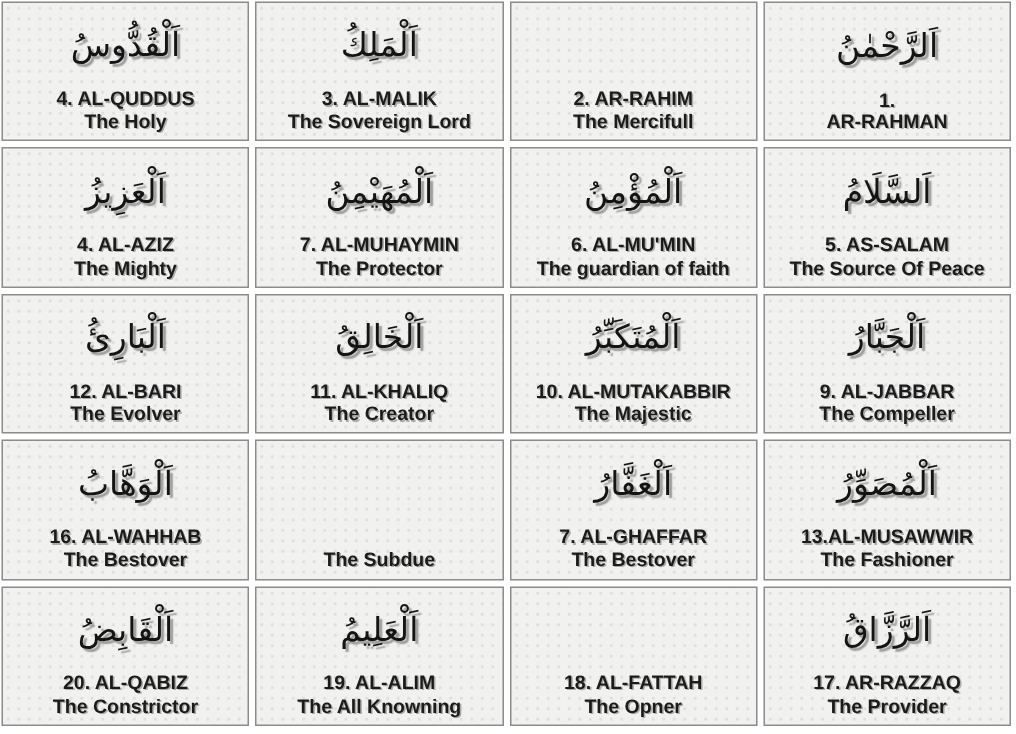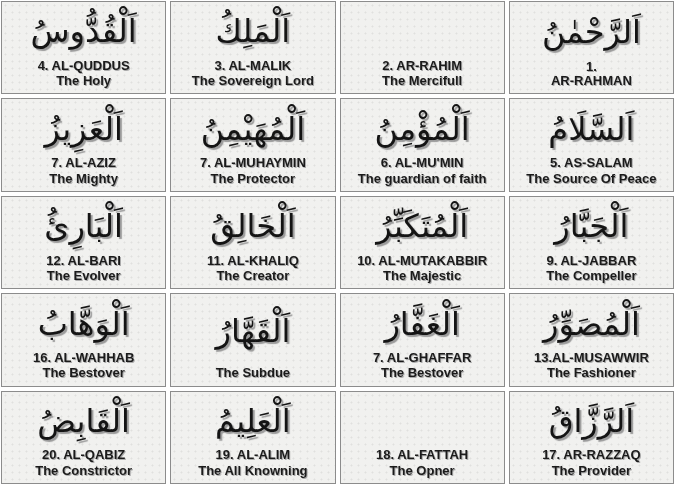--- a/index.html
+++ b/index.html
@@ -27,21 +27,21 @@
     justify-content: flex-end;
     padding: 2px 2px 5px 2px;
     overflow: hidden;
   }
   .arabic {
     flex: 1 1 auto;
     display: flex;
     align-items: center;
     justify-content: center;
     font-family: "DejaVu Sans", sans-serif;
-    font-size: 32px;
+    font-size: 22px;
     line-height: 1.0;
     color: #141414;
     text-shadow: 2px 2px 1px #9a9a9a;
     direction: rtl;
     white-space: nowrap;
   }
   .latin {
     font-weight: bold;
     font-size: 13px;
     line-height: 1.1;
@@ -84,21 +84,21 @@
   </div>
 
   <div class="card">
     <div class="arabic" lang="ar">اَلرَّحْمٰنُ</div>
     <div class="latin">1.
 AR-RAHMAN</div>
   </div>
 
   <div class="card">
     <div class="arabic" lang="ar">اَلْعَزِيزُ</div>
-    <div class="latin">7. AL-AZIZ</div>
+    <div class="latin">4. AL-AZIZ</div>
     <div class="meaning">The Mighty</div>
   </div>
 
   <div class="card">
     <div class="arabic" lang="ar">اَلْمُهَيْمِنُ</div>
     <div class="latin">7. AL-MUHAYMIN</div>
     <div class="meaning">The Protector</div>
   </div>
 
   <div class="card">
@@ -137,21 +137,20 @@
     <div class="meaning">The Compeller</div>
   </div>
 
   <div class="card">
     <div class="arabic" lang="ar">اَلْوَهَّابُ</div>
     <div class="latin">16. AL-WAHHAB</div>
     <div class="meaning">The Bestover</div>
   </div>
 
   <div class="card">
-    <div class="arabic" lang="ar">اَلْقَهَّارُ</div>
     <div class="meaning">The Subdue</div>
   </div>
 
   <div class="card">
     <div class="arabic" lang="ar">اَلْغَفَّارُ</div>
     <div class="latin">7. AL-GHAFFAR</div>
     <div class="meaning">The Bestover</div>
   </div>
 
   <div class="card">

